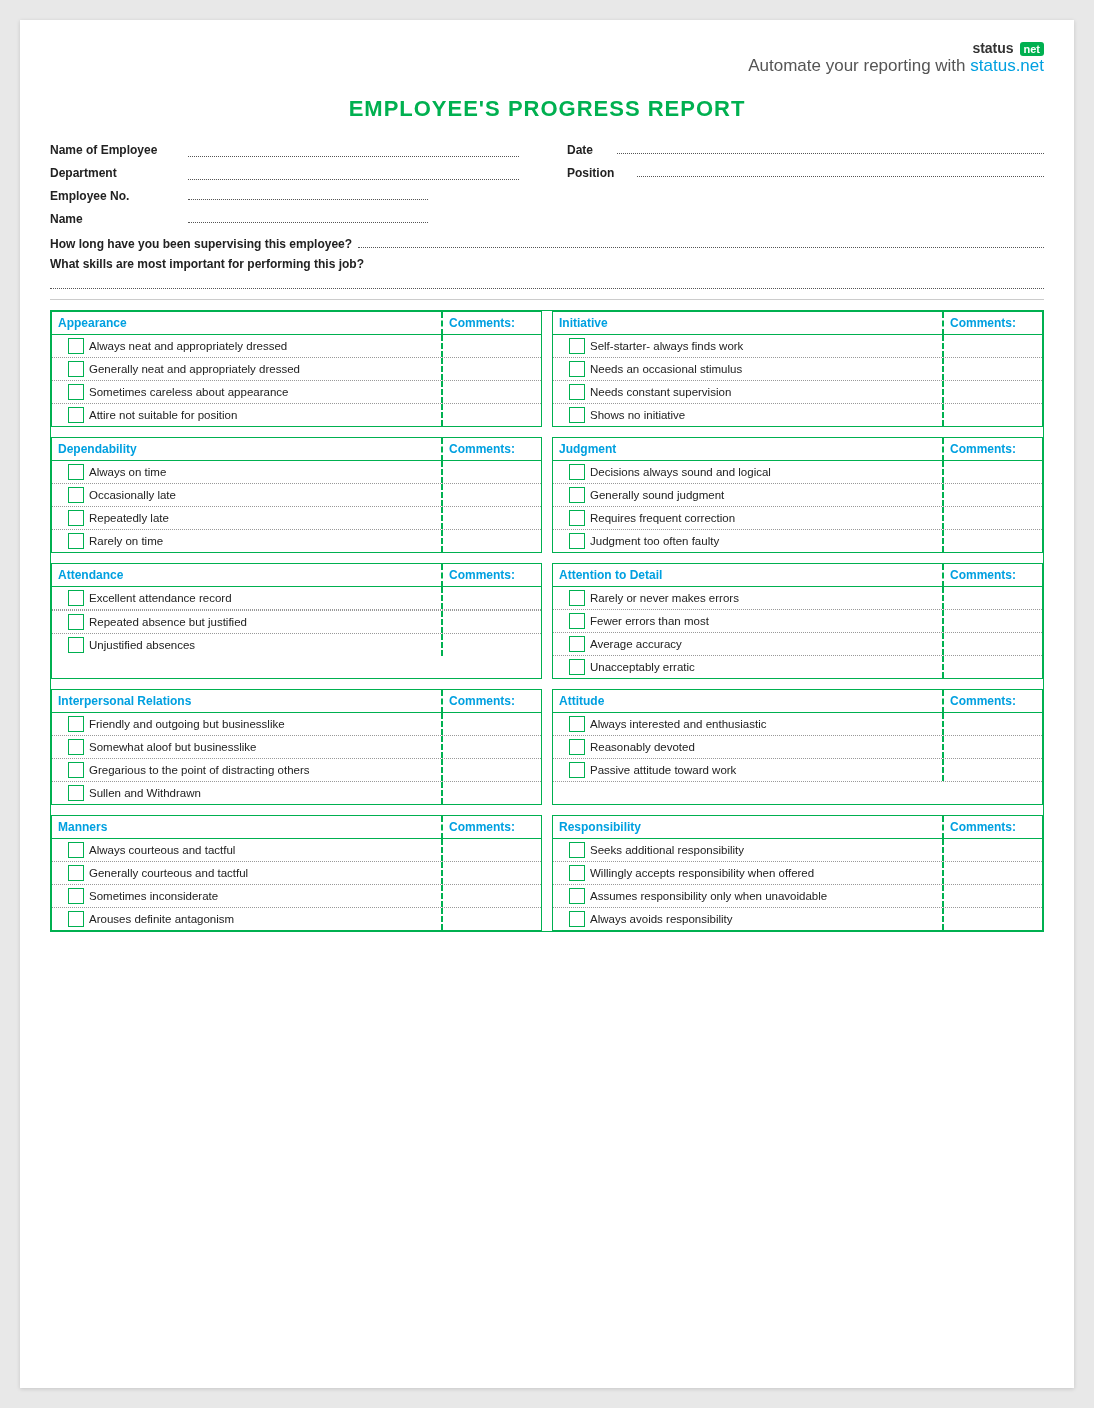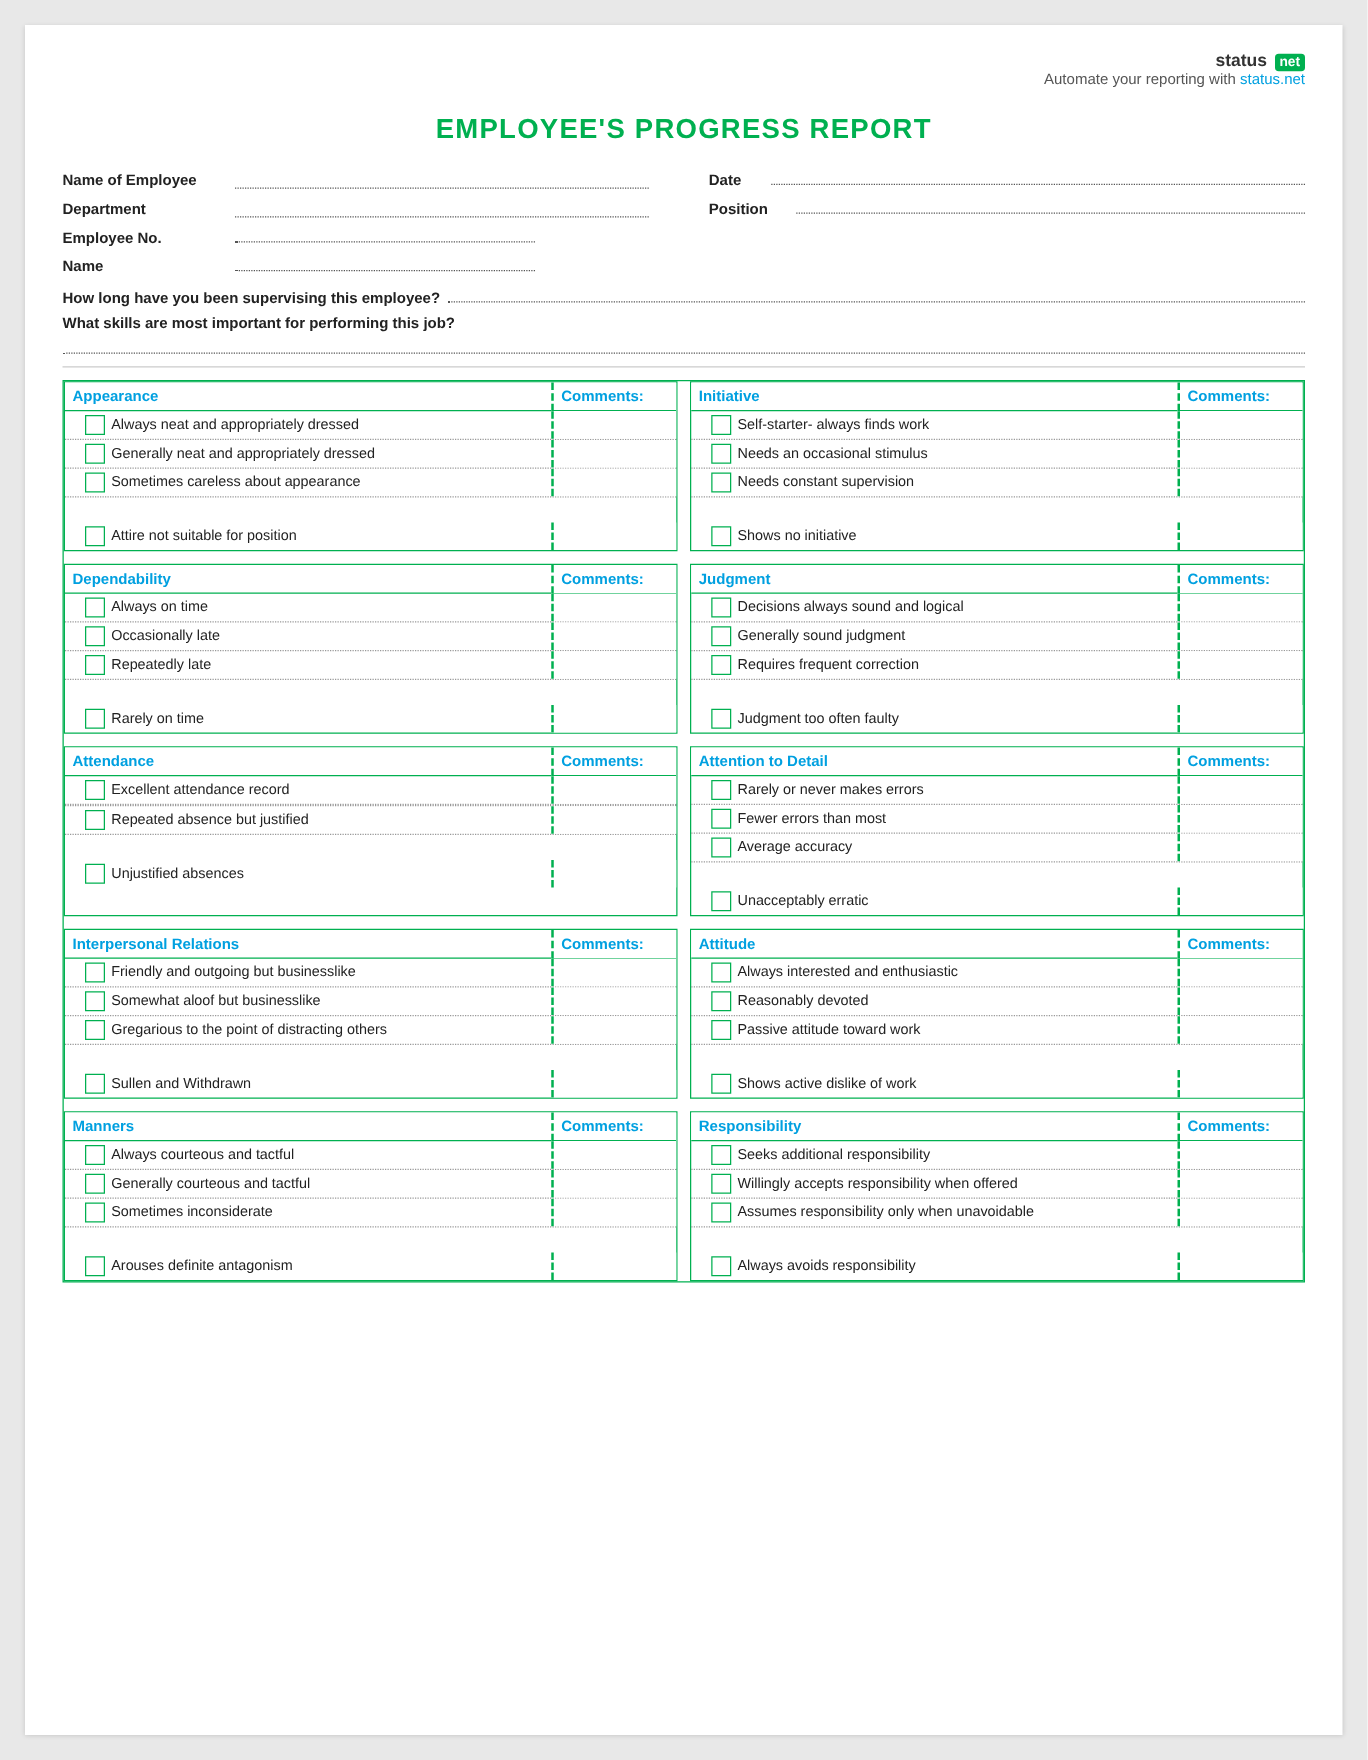--- a/index.html
+++ b/index.html
@@ -33,21 +33,21 @@
     }
     .top-right .status-logo .net-badge {
       background: #00b050;
       color: #fff;
       border-radius: 3px;
       padding: 1px 4px;
       font-size: 11px;
       margin-left: 2px;
     }
     .top-right .automate {
-      font-size: 12px;
+      font-size: 17px;
       color: #555;
     }
     .top-right .automate a {
       color: #00a0e0;
       text-decoration: none;
     }
     .report-title {
       text-align: center;
       font-size: 22px;
       font-weight: bold;
@@ -149,21 +149,20 @@
       display: flex;
       flex-direction: column;
     }
     .category-item {
       display: flex;
       align-items: stretch;
       border-bottom: 1px dotted #999;
     }
     .category-item:last-child {
       border-bottom: none;
-      margin-top: 20px;
     }
     .item-left {
       display: flex;
       align-items: center;
       padding: 3px 16px;
       flex: 1;
       gap: 5px;
     }
     .checkbox {
       width: 16px;
@@ -520,24 +519,20 @@
             <div class="item-comments"></div>
           </div>
           <div class="category-item">
             <div class="item-left">
               <div class="checkbox"></div>
               <span class="item-text">Passive attitude toward work</span>
             </div>
             <div class="item-comments"></div>
           </div>
           <div class="category-item">
-            <div class="item-left">
-              <div class="checkbox"></div>
-              <span class="item-text">Shows active dislike of work</span>
-            </div>
             <div class="item-comments"></div>
           </div>
         </div>
       </div>
       <div class="category-block">
         <div class="category-header">
           <div class="category-title">Manners</div>
           <div class="comments-header">Comments:</div>
         </div>
         <div class="category-items">

